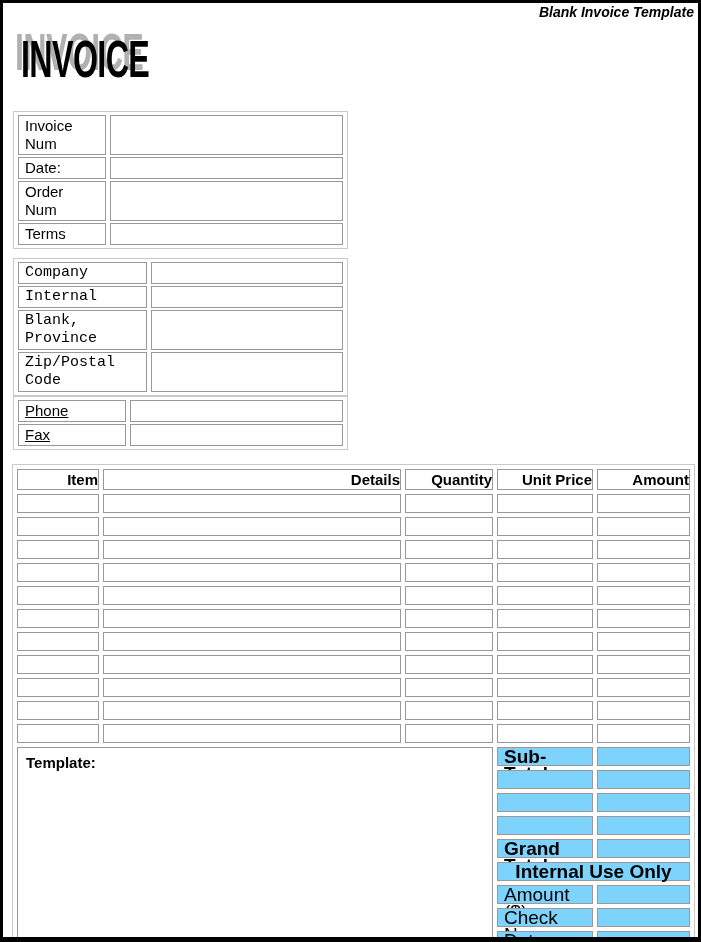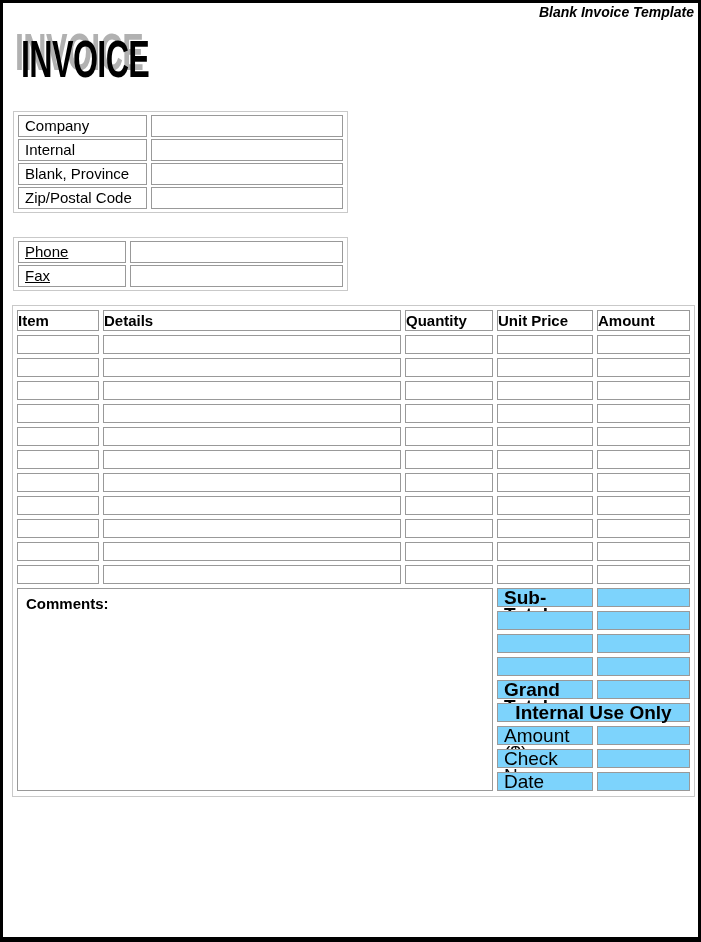--- a/index.html
+++ b/index.html
@@ -23,39 +23,39 @@
     transform:scaleX(0.62); transform-origin:left top;
   }
   .t-shadow { left:0; top:0; color:#b1b1b1; }
   .t-main   { left:6px; top:7px; color:#000; }
 
   
   .info-box {
     width:335px; margin-left:10px; padding:2px;
     border:1px solid #c9c9c9; background:#fff;
   }
-  .ib1 { margin-bottom:9px; } .ib2 { margin-bottom:24px; } .ib3 { margin-bottom:14px;text-decoration:underline; }
+  .ib1 { margin-bottom:9px; } .ib2 { margin-bottom:0;font-family:Liberation Mono, monospace; } .ib3 { margin-bottom:14px;text-decoration:underline; }
   .irow { display:flex; align-items:stretch; }
   .icell {
     border:1px solid #999; margin:1px 2px; padding:1px 6px;
     font-size:15px; line-height:18px; min-height:21px; background:#fff;
   }
   .ib1 .lbl { width:88px; }
   .ib2 .lbl { width:129px; }
   .ib3 .lbl { width:108px; }
   .val { flex:1; }
 
   
   .main-box {
     width:683px; margin-left:9px; padding:2px 2px 3px;
     border:1px solid #c9c9c9; background:#fff;
   }
   .trow { display:flex; }
   .mcell { border:1px solid #999; margin:2px; height:19px; background:#fff; }
-  .hdr { height:21px; font-size:15px; font-weight:bold; text-align:left; line-height:19px; }
+  .hdr { height:21px; font-size:15px; font-weight:bold; text-align:right; line-height:19px; }
   .c1 { width:82px; } .c2 { width:298px; } .c3 { width:88px; }
   .c4 { width:96px; } .c5 { width:93px; }
 
   
   .bottom { display:flex; align-items:flex-start; }
   .comments-cell {
     width:476px; height:203px; margin:2px; padding:6px 8px;
     border:1px solid #999; font-size:15px; font-weight:bold; background:#fff;
   }
   .totals { width:197px; }
@@ -73,20 +73,38 @@
 
 <div class="page">
 
   <div class="subtitle">Blank Invoice Template</div>
 
   <div class="title-wrap">
     <span class="t-shadow">INVOICE</span>
     <span class="t-main">INVOICE</span>
   </div>
 
+  <div class="info-box ib1">
+    <div class="irow">
+      <div class="icell lbl">Invoice Num</div>
+      <div class="icell val"></div>
+    </div>
+    <div class="irow">
+      <div class="icell lbl">Date:</div>
+      <div class="icell val"></div>
+    </div>
+    <div class="irow">
+      <div class="icell lbl">Order Num</div>
+      <div class="icell val"></div>
+    </div>
+    <div class="irow">
+      <div class="icell lbl">Terms</div>
+      <div class="icell val"></div>
+    </div>
+  </div>
 
   <div class="info-box ib2">
     <div class="irow">
       <div class="icell lbl">Company</div>
       <div class="icell val"></div>
     </div>
     <div class="irow">
       <div class="icell lbl">Internal</div>
       <div class="icell val"></div>
     </div>
@@ -193,21 +211,21 @@
     <div class="trow">
         <div class="mcell c1"></div>
         <div class="mcell c2"></div>
         <div class="mcell c3"></div>
         <div class="mcell c4"></div>
         <div class="mcell c5"></div>
       </div>
 
     <div class="bottom">
       <div class="comments-cell">
-        <span>Comments:</span>
+        <span>Template:</span>
       </div>
       <div class="totals">
         <div class="trow2">
           <div class="tcell tl bold">Sub-Total</div>
           <div class="tcell tv"></div>
         </div>
         <div class="trow2">
           <div class="tcell tl"></div>
           <div class="tcell tv"></div>
         </div>

